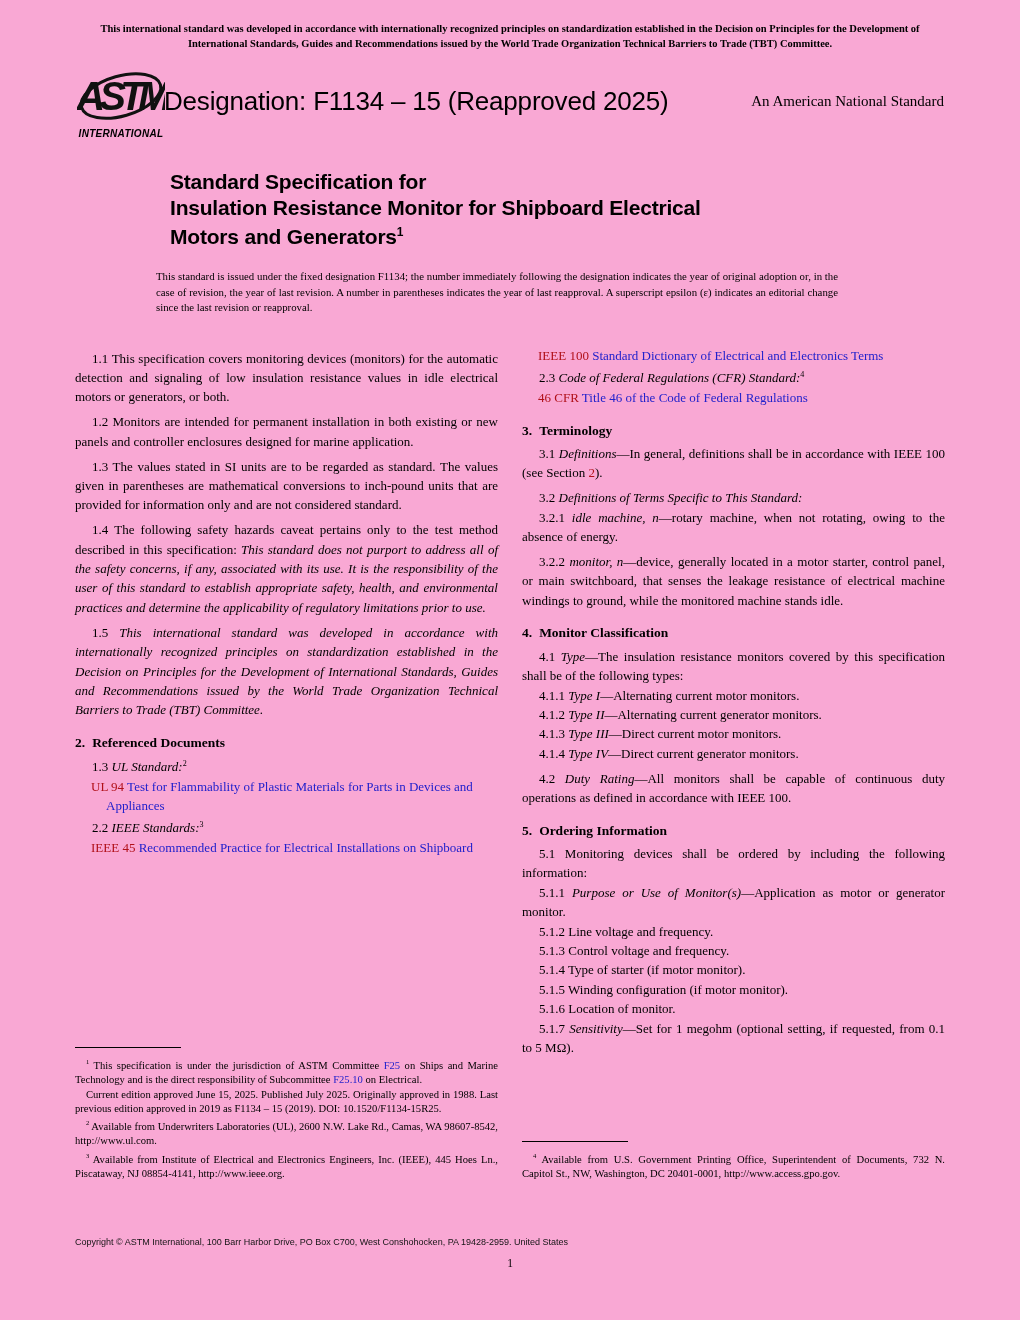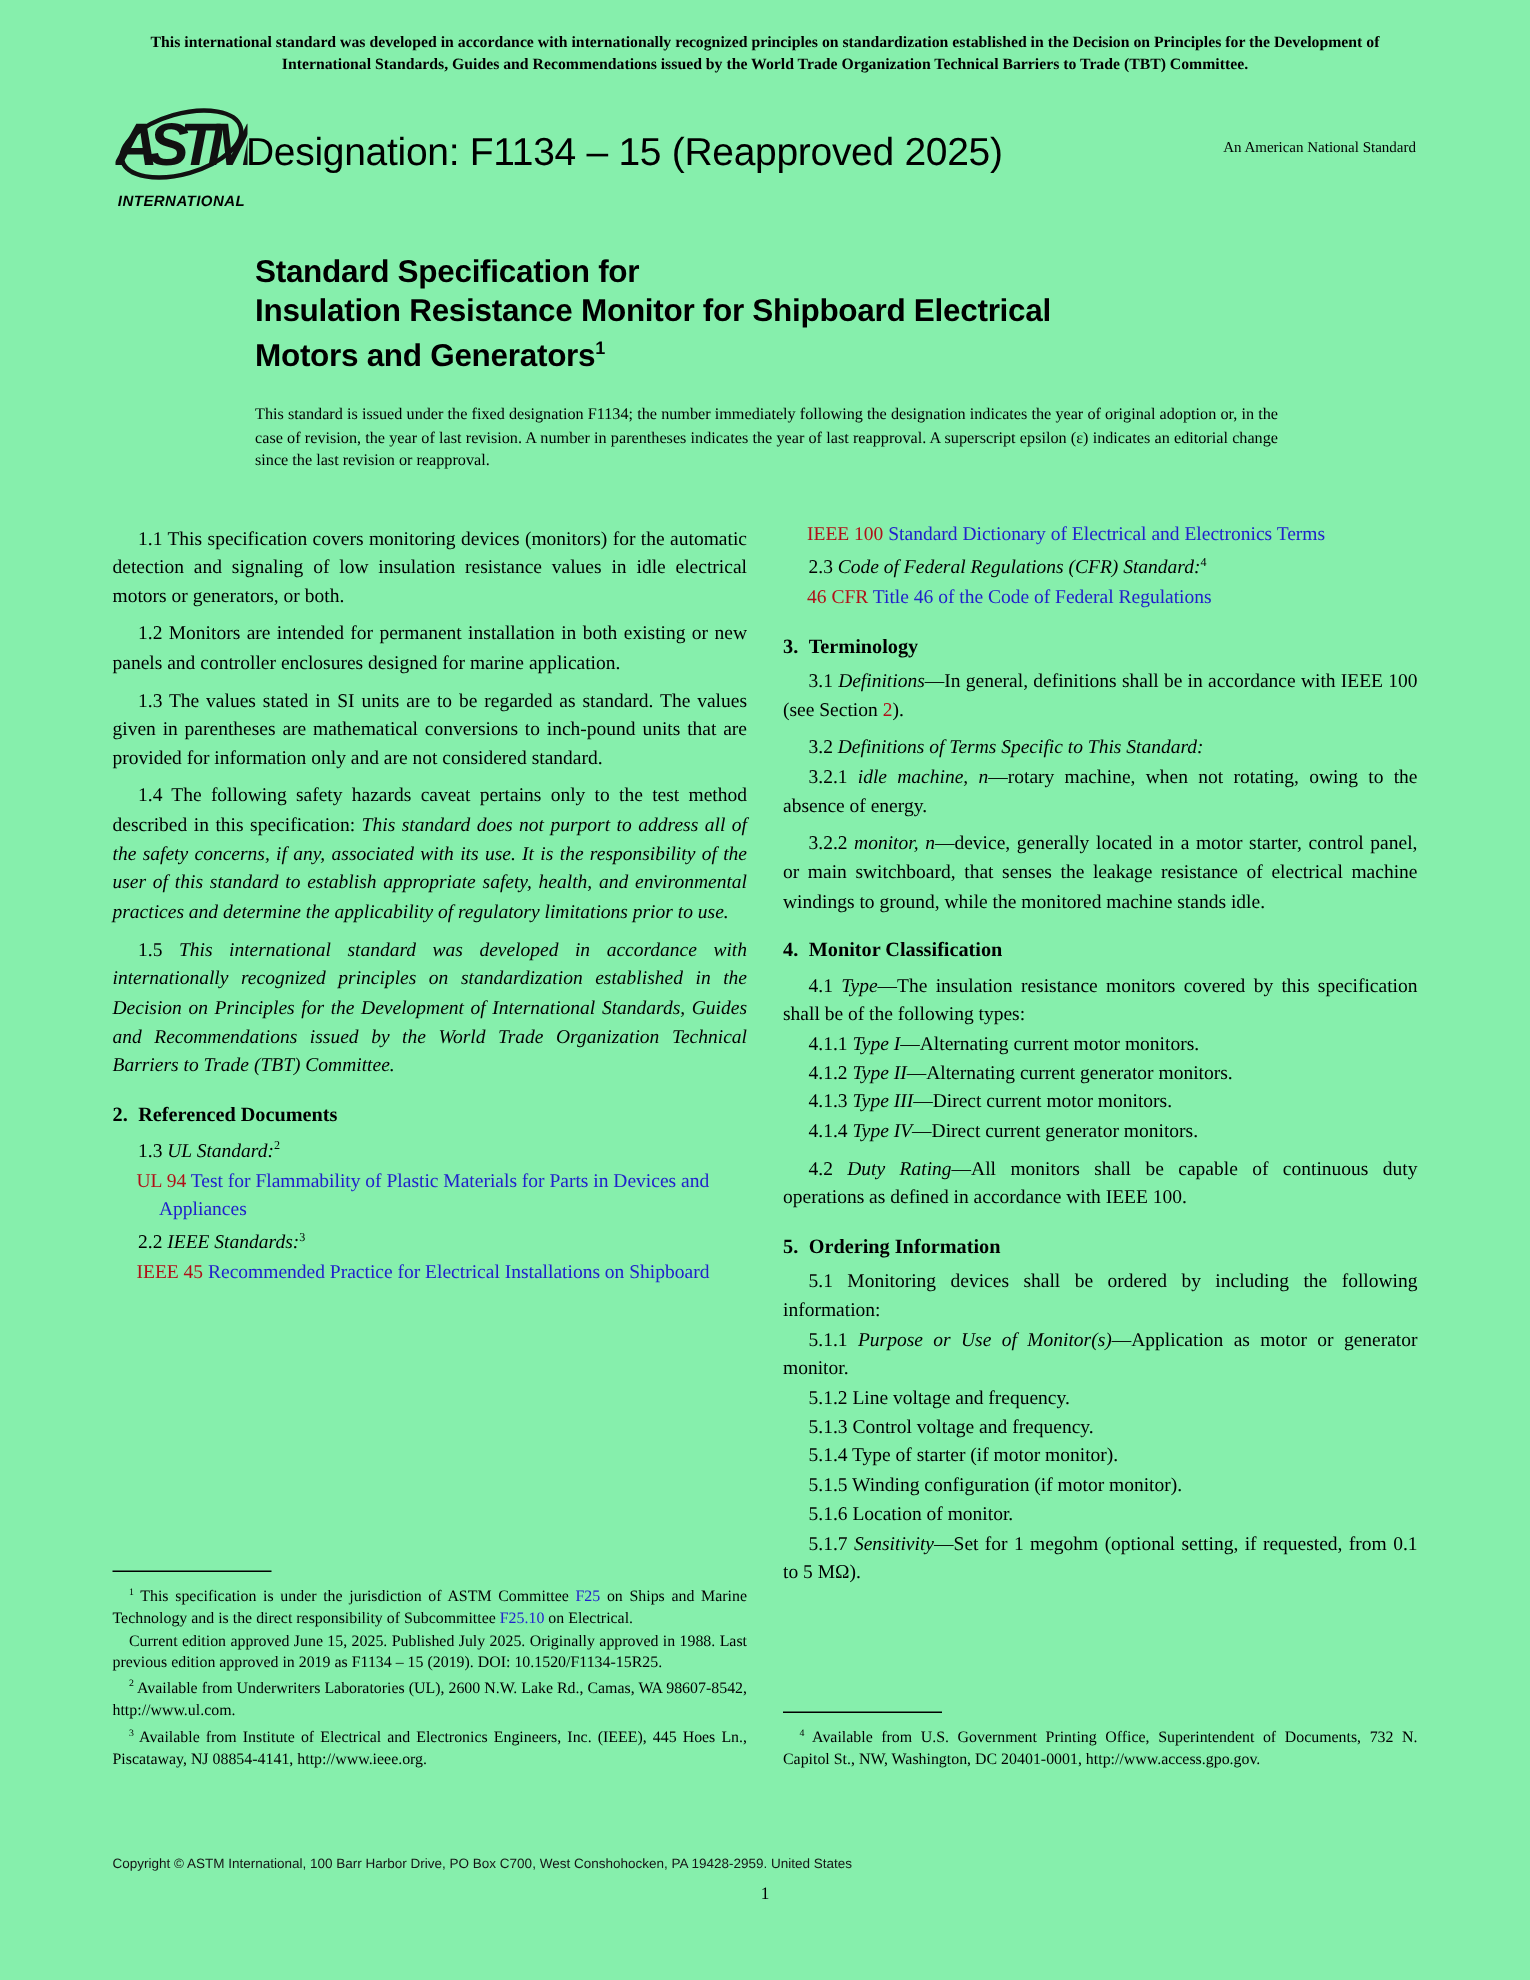--- a/index.html
+++ b/index.html
@@ -1,33 +1,33 @@
 <!DOCTYPE html>
 <html><head>
 <meta charset="utf-8">
 <style>
   html,body{margin:0;padding:0;background:#e8e8e8;}
-  .page{position:relative;width:1020px;height:1320px;background:#86efac;margin:0 auto;
+  .page{position:relative;width:1020px;height:1320px;background:#f9a8d4;margin:0 auto;
         font-family:"Liberation Serif", serif;color:#000;overflow:hidden;}
 
   .top-notice{position:absolute;top:22px;left:78px;width:864px;text-align:center;
               font-weight:bold;font-size:10.5px;line-height:14.5px;}
 
   .logo{position:absolute;top:68px;left:77px;width:88px;text-align:center;}
   .logo-intl{font-family:"Liberation Sans", sans-serif;font-weight:bold;font-style:italic;
              font-size:10px;letter-spacing:.3px;margin-top:-6px;text-align:center;}
   .designation{position:absolute;top:86px;left:164px;font-family:"Liberation Sans", sans-serif;
                font-weight:normal;font-size:26px;letter-spacing:-0.2px;}
-  .natl-standard{position:absolute;top:93px;right:76px;font-size:10px;}
+  .natl-standard{position:absolute;top:93px;right:76px;font-size:15px;}
 
   .title{position:absolute;top:169px;left:170px;font-family:"Liberation Sans", sans-serif;
          font-weight:bold;font-size:21px;line-height:25.5px;letter-spacing:-0.2px;}
   .title sup{font-size:12px;}
 
-  .issuance{position:absolute;top:269px;left:170px;width:682px;font-size:10.8px;
+  .issuance{position:absolute;top:269px;left:156px;width:682px;font-size:10.8px;
             line-height:15.5px;text-align:justify;}
 
   .columns{position:absolute;top:343px;left:75px;width:870px;height:838px;display:flex;gap:24px;}
   .col{width:423px;display:flex;flex-direction:column;}
 
   .h{font-size:13.5px;font-weight:bold;margin:15px 0 3px 0;}
   .h:first-child{margin-top:2px;}
   .h .h-label{margin-left:7px;}
 
   .p{font-size:13px;line-height:19.4px;text-align:justify;text-indent:17px;margin:0;}

